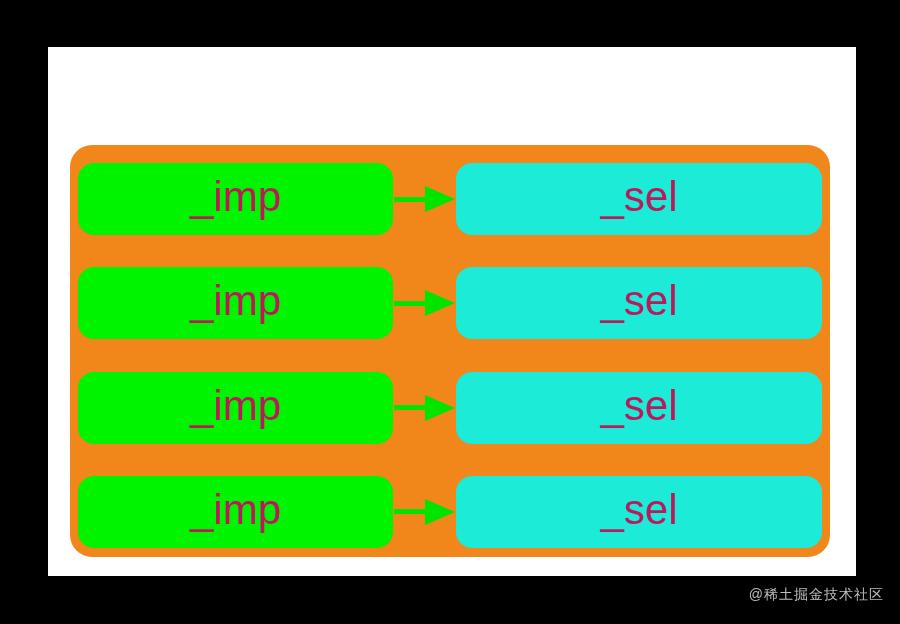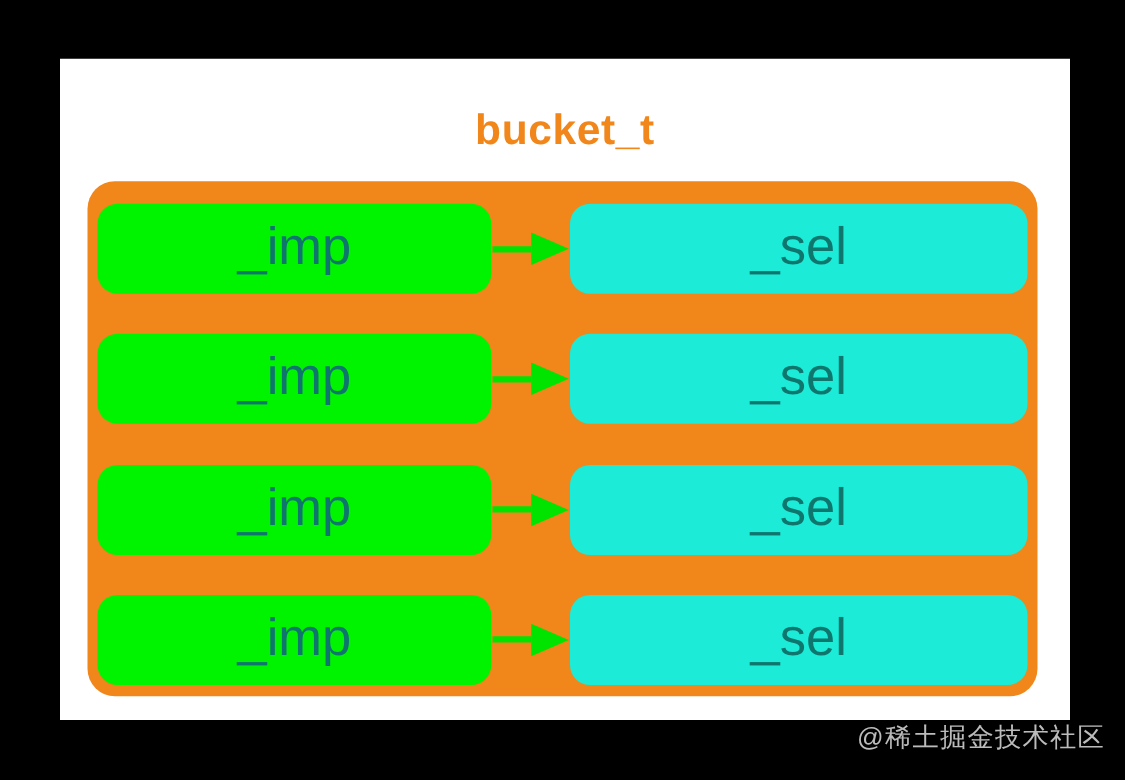--- a/index.html
+++ b/index.html
@@ -42,21 +42,21 @@
     height: 72px;
     display: flex;
     align-items: center;
   }
   .box {
     height: 100%;
     border-radius: 16px;
     display: flex;
     align-items: center;
     justify-content: center;
-    color: #0f766e;
+    color: #be185d;
     font-size: 42px;
     font-weight: 400;
     line-height: 1;
     padding-bottom: 4px;
     box-sizing: border-box;
   }
   .imp { width: 315px; background: #00f400; }
   .sel { width: 366px; background: #1bebd7; }
   .arrow {
     flex: 1;
@@ -71,31 +71,30 @@
   }
   .arrow-head {
     width: 0; height: 0;
     border-left: 30px solid #00e400;
     border-top: 13px solid transparent;
     border-bottom: 13px solid transparent;
   }
   .watermark {
     position: absolute;
     right: 16px; bottom: 20px;
-    font-size: 21px;
+    font-size: 14px;
     color: rgba(220, 220, 220, 0.85);
     letter-spacing: 1px;
   }
 </style>
 </head>
 <body>
 
 <div class="canvas">
 
-  <div class="title">bucket_t</div>
 
   <div class="bucket">
 
     <div class="row">
       <div class="box imp">_imp</div>
       <div class="arrow">
         <div class="arrow-line"></div>
         <div class="arrow-head"></div>
       </div>
       <div class="box sel">_sel</div>

